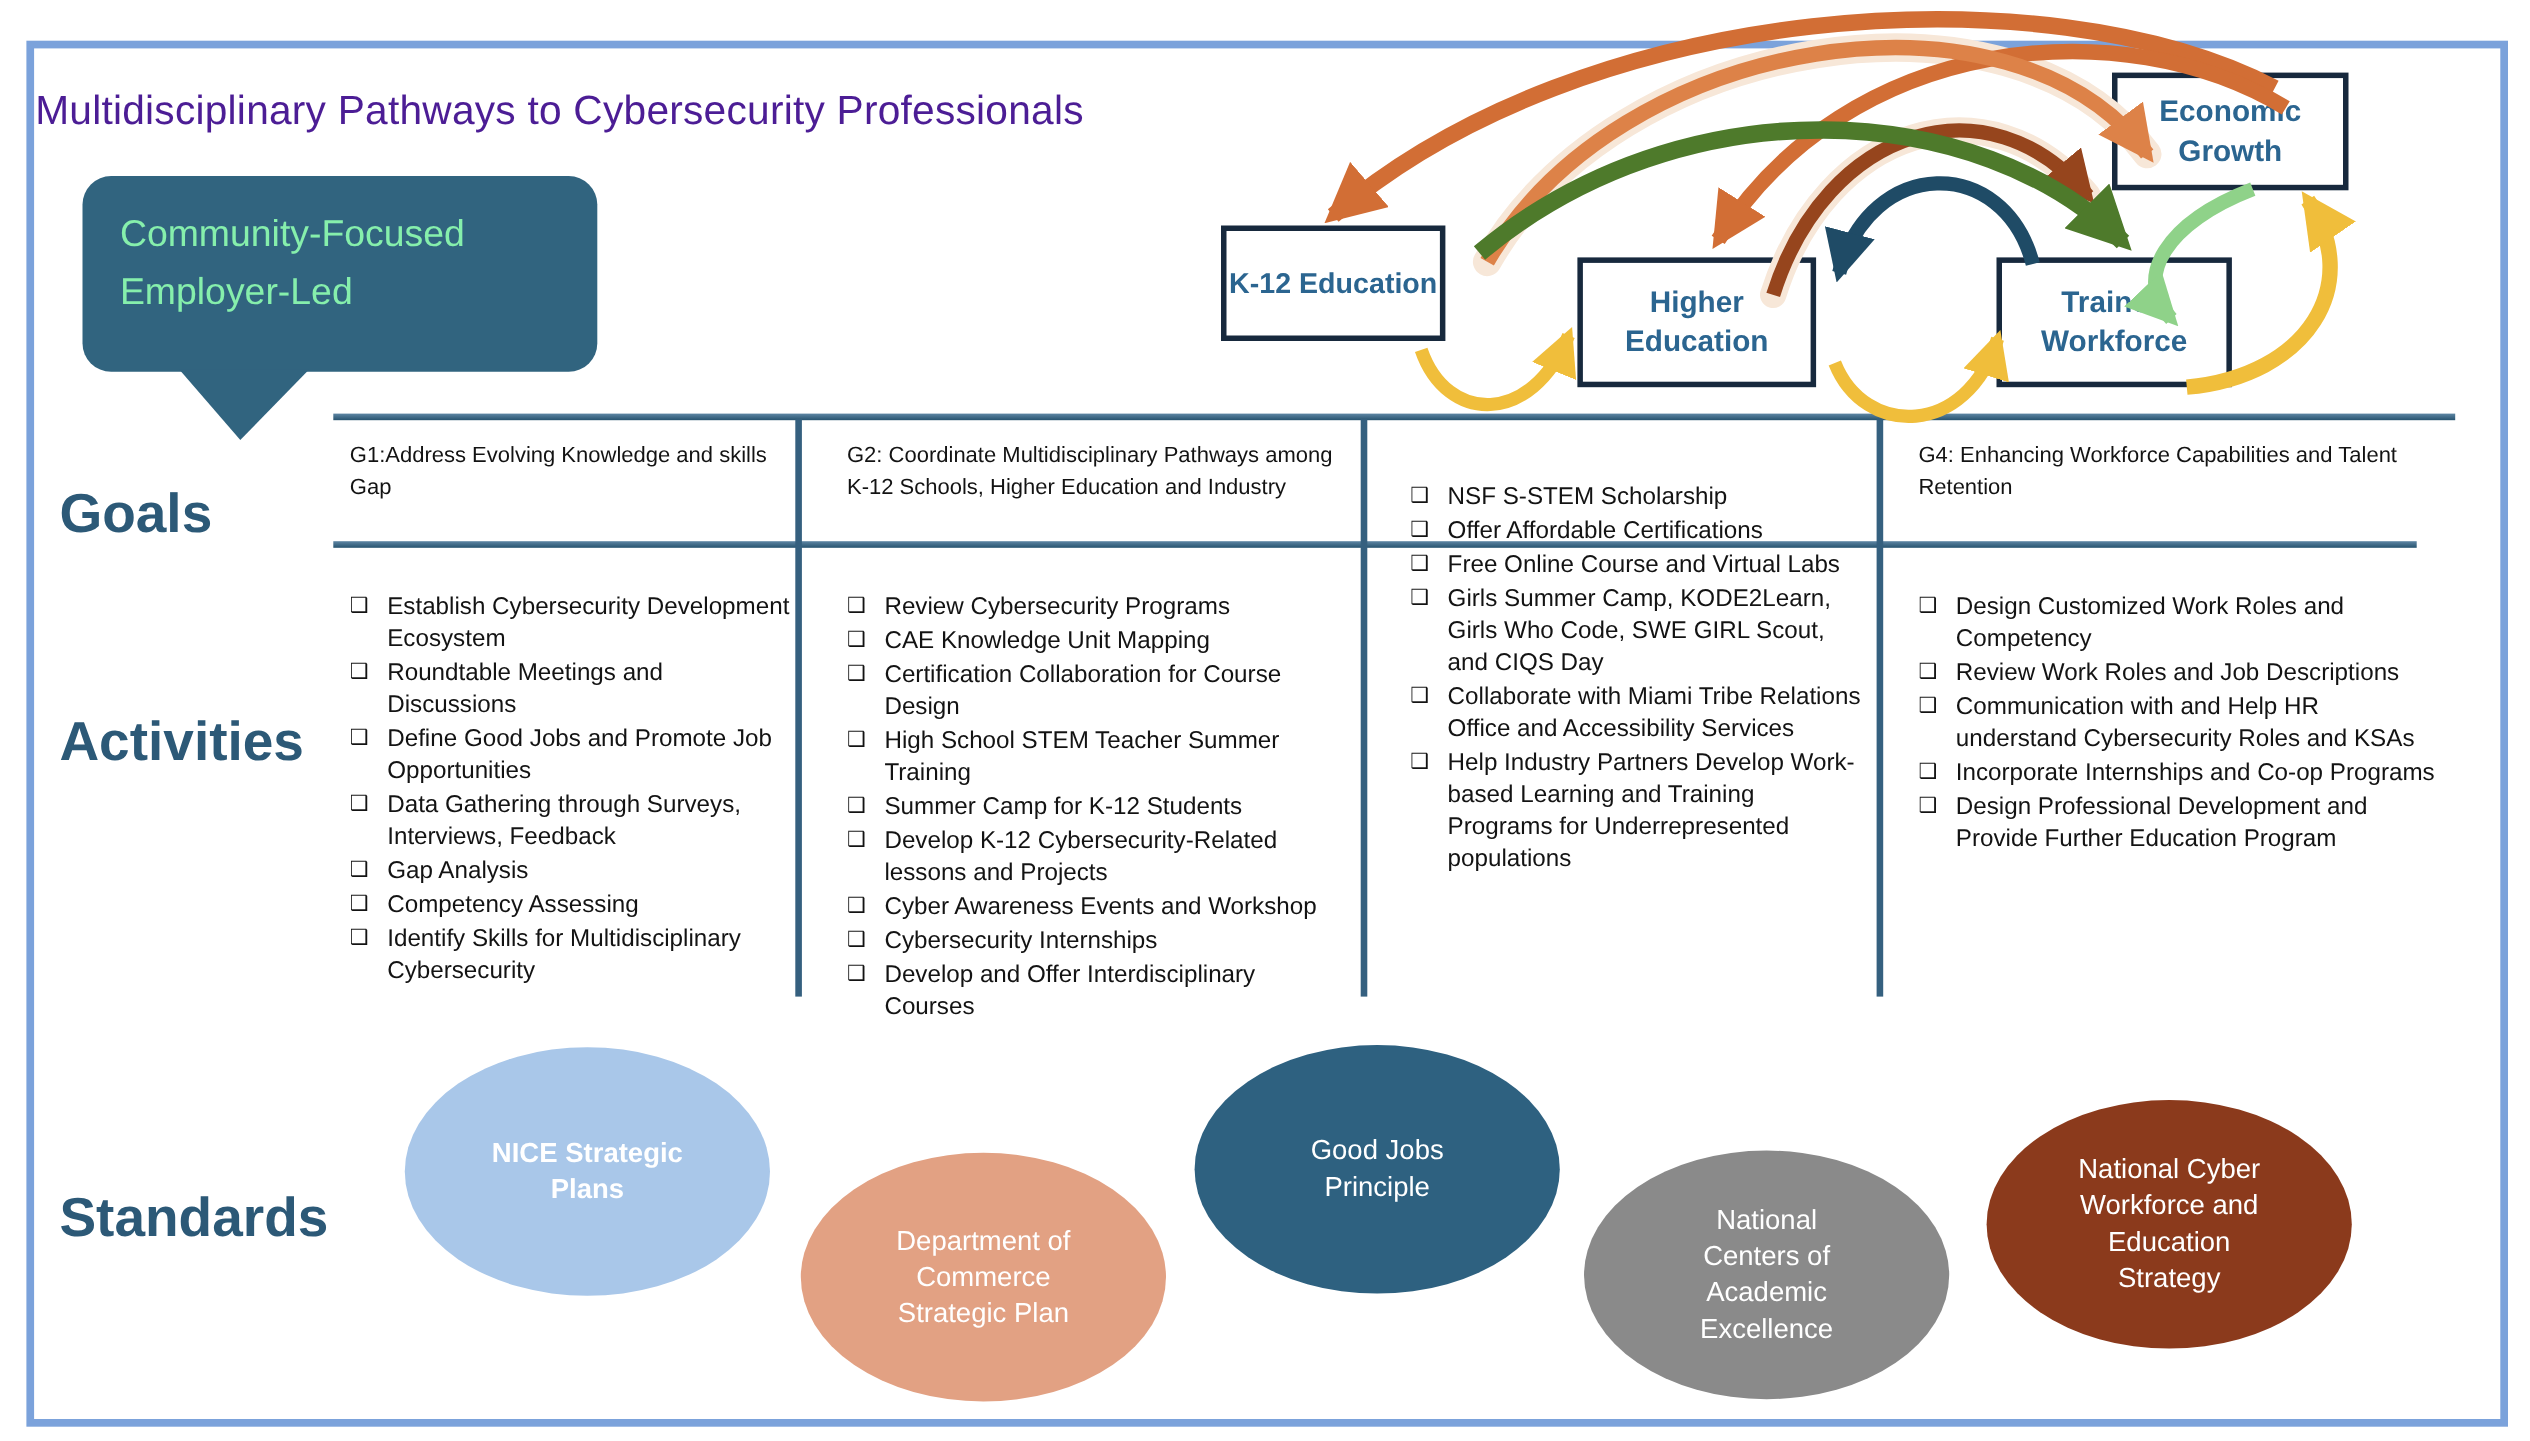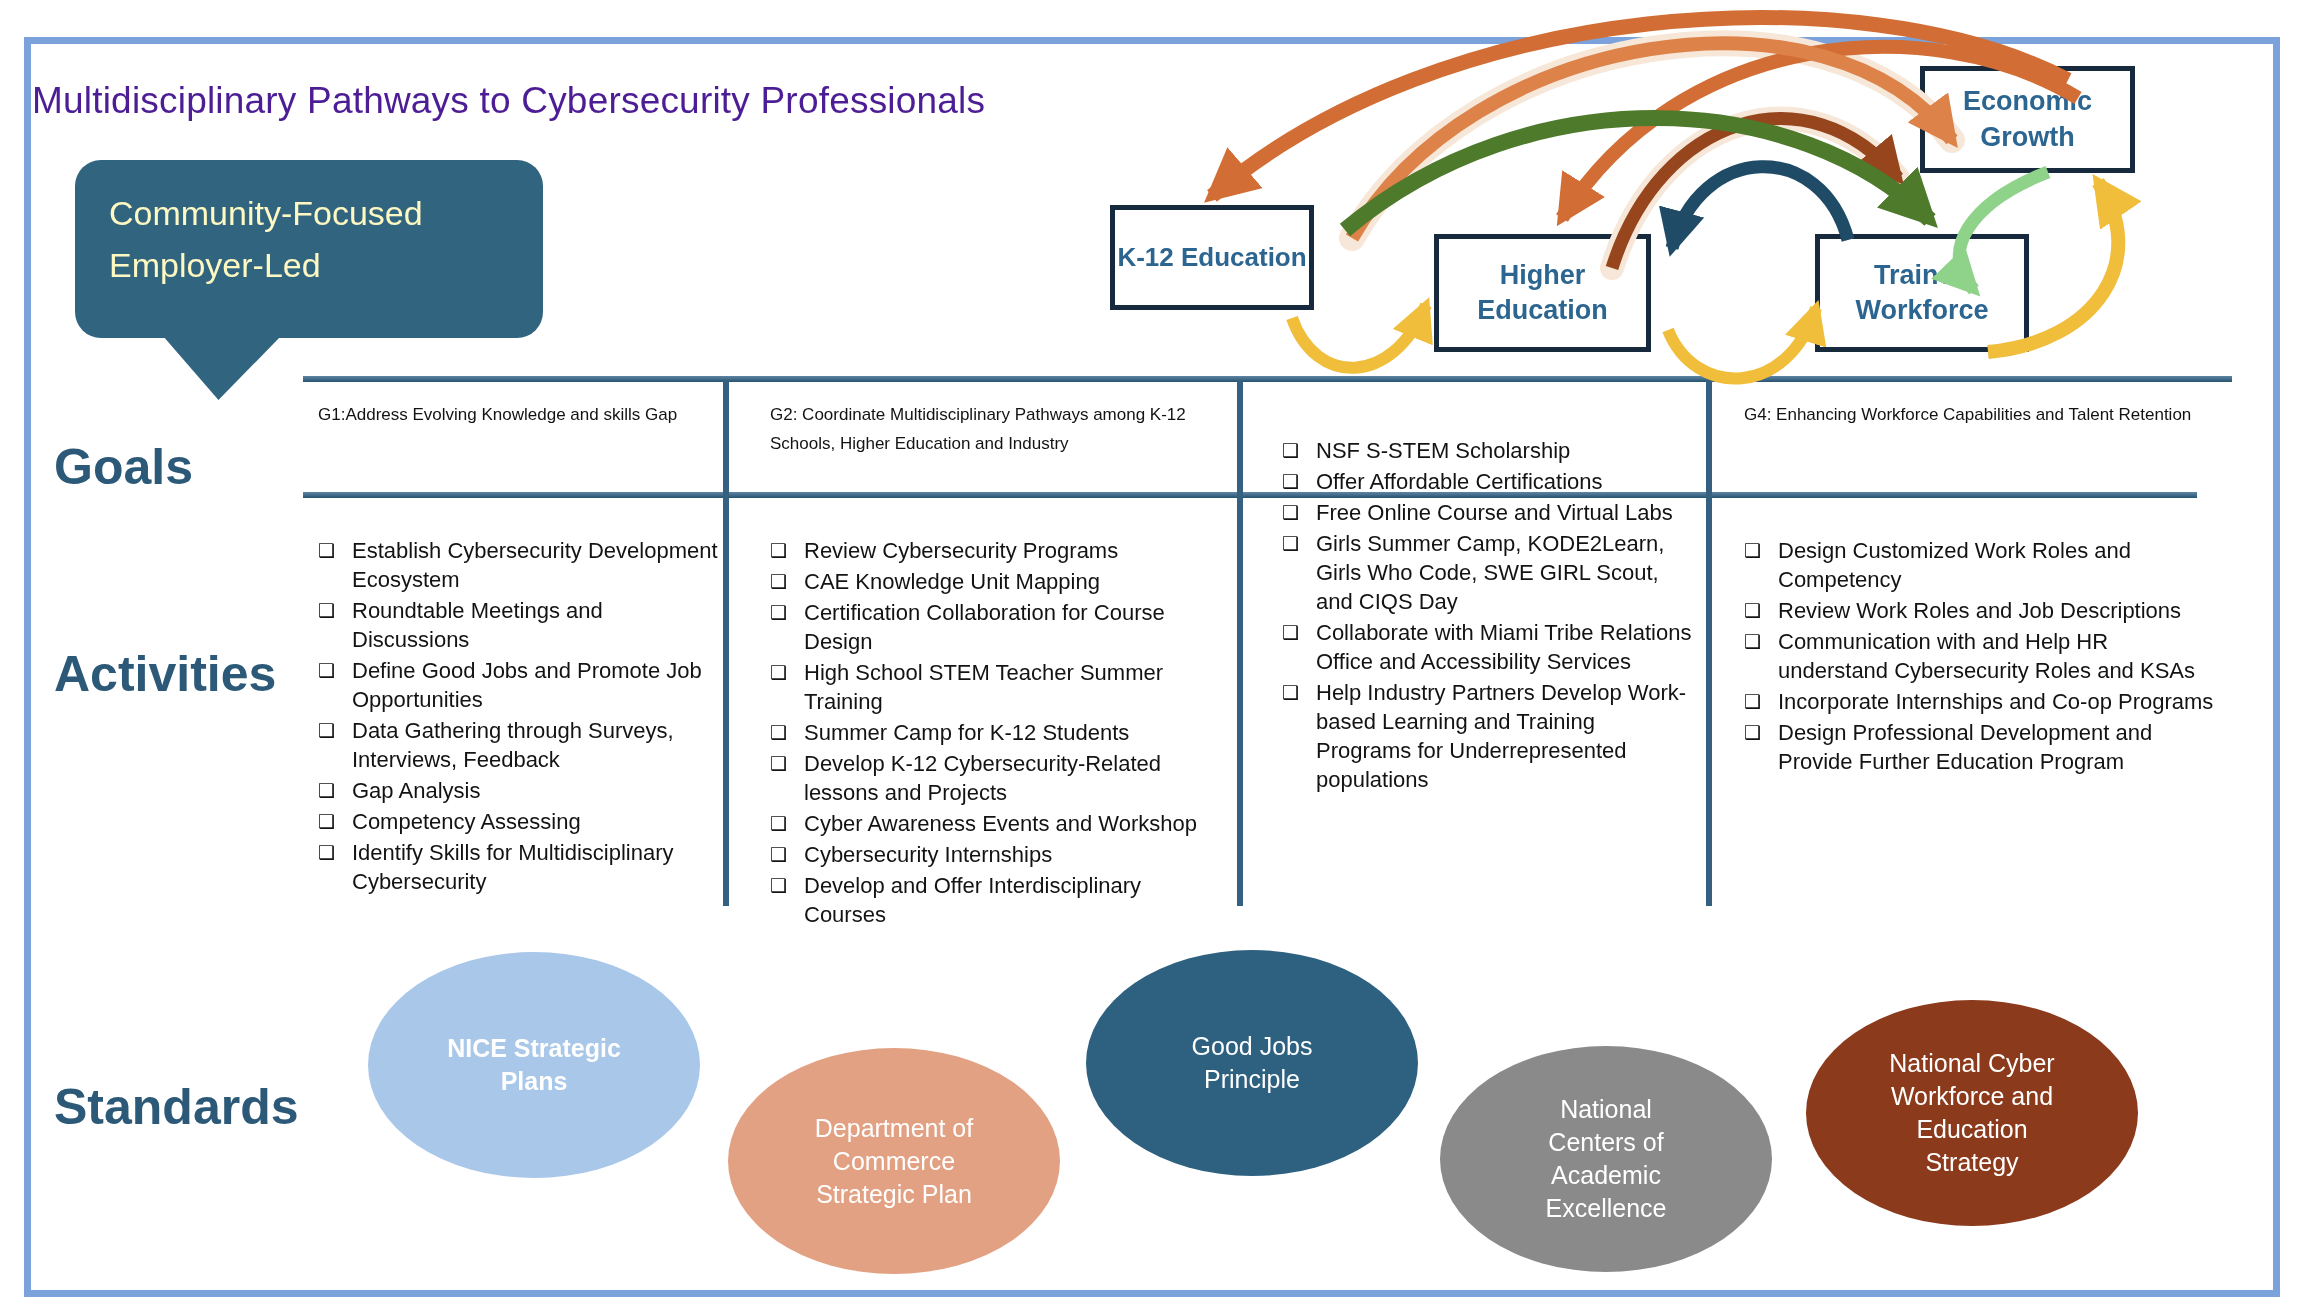--- a/index.html
+++ b/index.html
@@ -6,21 +6,21 @@
   .canvas{position:relative;width:2300px;height:1310px;background:#ffffff;
           font-family:"Liberation Sans",sans-serif;overflow:hidden;}
 
   .outer-border{position:absolute;left:24px;top:37px;width:2242px;height:1246px;
           border:7px solid var(--border-blue,#7BA2DB);z-index:0;}
 
   .title{position:absolute;left:32px;top:80px;font-size:37px;font-weight:500;
           color:#4c1d95;letter-spacing:0.2px;z-index:1;}
 
   .callout{position:absolute;left:75px;top:160px;width:468px;height:178px;
-          background:var(--callout-blue,#31647F);border-radius:26px;color:#fef9c3;
+          background:var(--callout-blue,#31647F);border-radius:26px;color:#86efac;
           font-size:34px;line-height:1.52;padding:28px 0 0 34px;box-sizing:border-box;z-index:1;}
   .callout-tail{position:absolute;left:88px;top:100%;margin-top:-2px;width:118px;height:64px;
           background:var(--callout-blue,#31647F);
           clip-path:polygon(0 0,100% 0,47% 100%);}
 
   
   .fnode{position:absolute;background:#ffffff;border:5px solid var(--node-border,#17293D);
           box-sizing:border-box;display:flex;align-items:center;justify-content:center;
           text-align:center;font-weight:bold;color:var(--node-text,#2B6590);
           font-size:27px;line-height:1.3;z-index:2;}
@@ -43,21 +43,21 @@
   #lbl-goals{left:54px;top:438px;}
   #lbl-activities{left:54px;top:645px;}
   #lbl-standards{left:54px;top:1078px;}
 
   
   .gcol{position:absolute;top:392px;z-index:1;color:#131313;}
   #gcol-1{left:318px;width:402px;}
   #gcol-2{left:770px;width:452px;}
   #gcol-3{left:1282px;width:412px;}
   #gcol-4{left:1744px;width:478px;}
-  .goal-title{font-size:17px;line-height:29px;height:100px;box-sizing:border-box;padding-top:8px;}
+  .goal-title{font-size:20px;line-height:29px;height:100px;box-sizing:border-box;padding-top:8px;}
   .act-list{margin-top:44px;}
   .act-item{display:flex;margin-bottom:2px;}
   .act-item .bullet{flex:0 0 34px;font-size:19px;line-height:29px;}
   .act-item .txt{font-size:22px;line-height:29px;}
 
   
   .ellipse{position:absolute;width:332px;height:226px;border-radius:50%;
           display:flex;align-items:center;justify-content:center;text-align:center;
           color:#ffffff;font-size:25px;line-height:1.32;z-index:1;}
   .ellipse.bold{font-weight:bold;}

